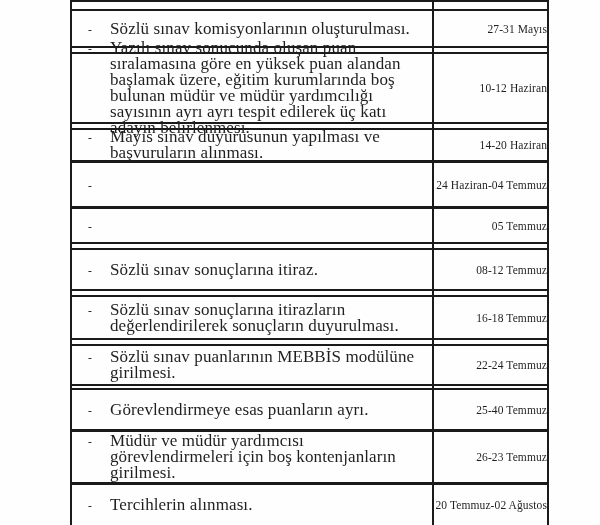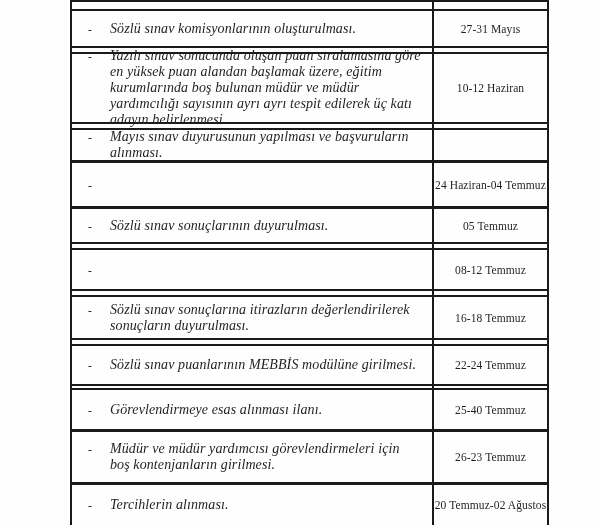--- a/index.html
+++ b/index.html
@@ -63,30 +63,29 @@
     display: flex;
     align-items: flex-start;
   }
   .bullet {
     flex: none;
     width: 22px;
     font-size: 11.5px;
     line-height: 16px;
   }
   .task-text {
-    font-size: 14px;
+    font-size: 17px;
     line-height: 16px;
     letter-spacing: 0.1px;
-    font-style: italic;
   }
   .cell-right {
     flex: 1;
     display: flex;
     align-items: center;
-    justify-content: center;
+    justify-content: flex-end;
     overflow: hidden;
   }
   .date-text {
     font-size: 11.5px;
     line-height: 14px;
     white-space: nowrap;
     letter-spacing: 0.1px;
   }
   
   .h35 { height: 35px; }
@@ -137,52 +136,55 @@
     </div>
     <div class="sep-double"></div>
 
     <div class="row h30">
       <div class="cell-left">
         <div class="task-line">
           <span class="bullet">-</span>
           <span class="task-text">Mayıs sınav duyurusunun yapılması ve başvuruların alınması.</span>
         </div>
       </div>
+      <div class="cell-right">
+        <span class="date-text">14-20 Haziran</span>
+      </div>
     </div>
     <div class="sep-single"></div>
 
     <div class="row h43">
       <div class="cell-left">
         <div class="task-line">
           <span class="bullet">-</span>
         </div>
       </div>
       <div class="cell-right">
         <span class="date-text">24 Haziran-04 Temmuz</span>
       </div>
     </div>
     <div class="sep-single"></div>
 
     <div class="row h33">
       <div class="cell-left">
         <div class="task-line">
           <span class="bullet">-</span>
-          <span class="task-text">Sözlü sınav sonuçlarının duyurulması.</span>
         </div>
       </div>
       <div class="cell-right">
         <span class="date-text">05 Temmuz</span>
       </div>
     </div>
     <div class="sep-double"></div>
 
     <div class="row h39">
       <div class="cell-left">
         <div class="task-line">
           <span class="bullet">-</span>
+          <span class="task-text">Sözlü sınav sonuçlarına itiraz.</span>
         </div>
       </div>
       <div class="cell-right">
         <span class="date-text">08-12 Temmuz</span>
       </div>
     </div>
     <div class="sep-double"></div>
 
     <div class="row h41">
       <div class="cell-left">
@@ -207,21 +209,21 @@
       <div class="cell-right">
         <span class="date-text">22-24 Temmuz</span>
       </div>
     </div>
     <div class="sep-double small"></div>
 
     <div class="row h39">
       <div class="cell-left">
         <div class="task-line">
           <span class="bullet">-</span>
-          <span class="task-text">Görevlendirmeye esas alınması ilanı.</span>
+          <span class="task-text">Görevlendirmeye esas puanların ayrı.</span>
         </div>
       </div>
       <div class="cell-right">
         <span class="date-text">25-40 Temmuz</span>
       </div>
     </div>
     <div class="sep-single"></div>
 
     <div class="row h50">
       <div class="cell-left">

